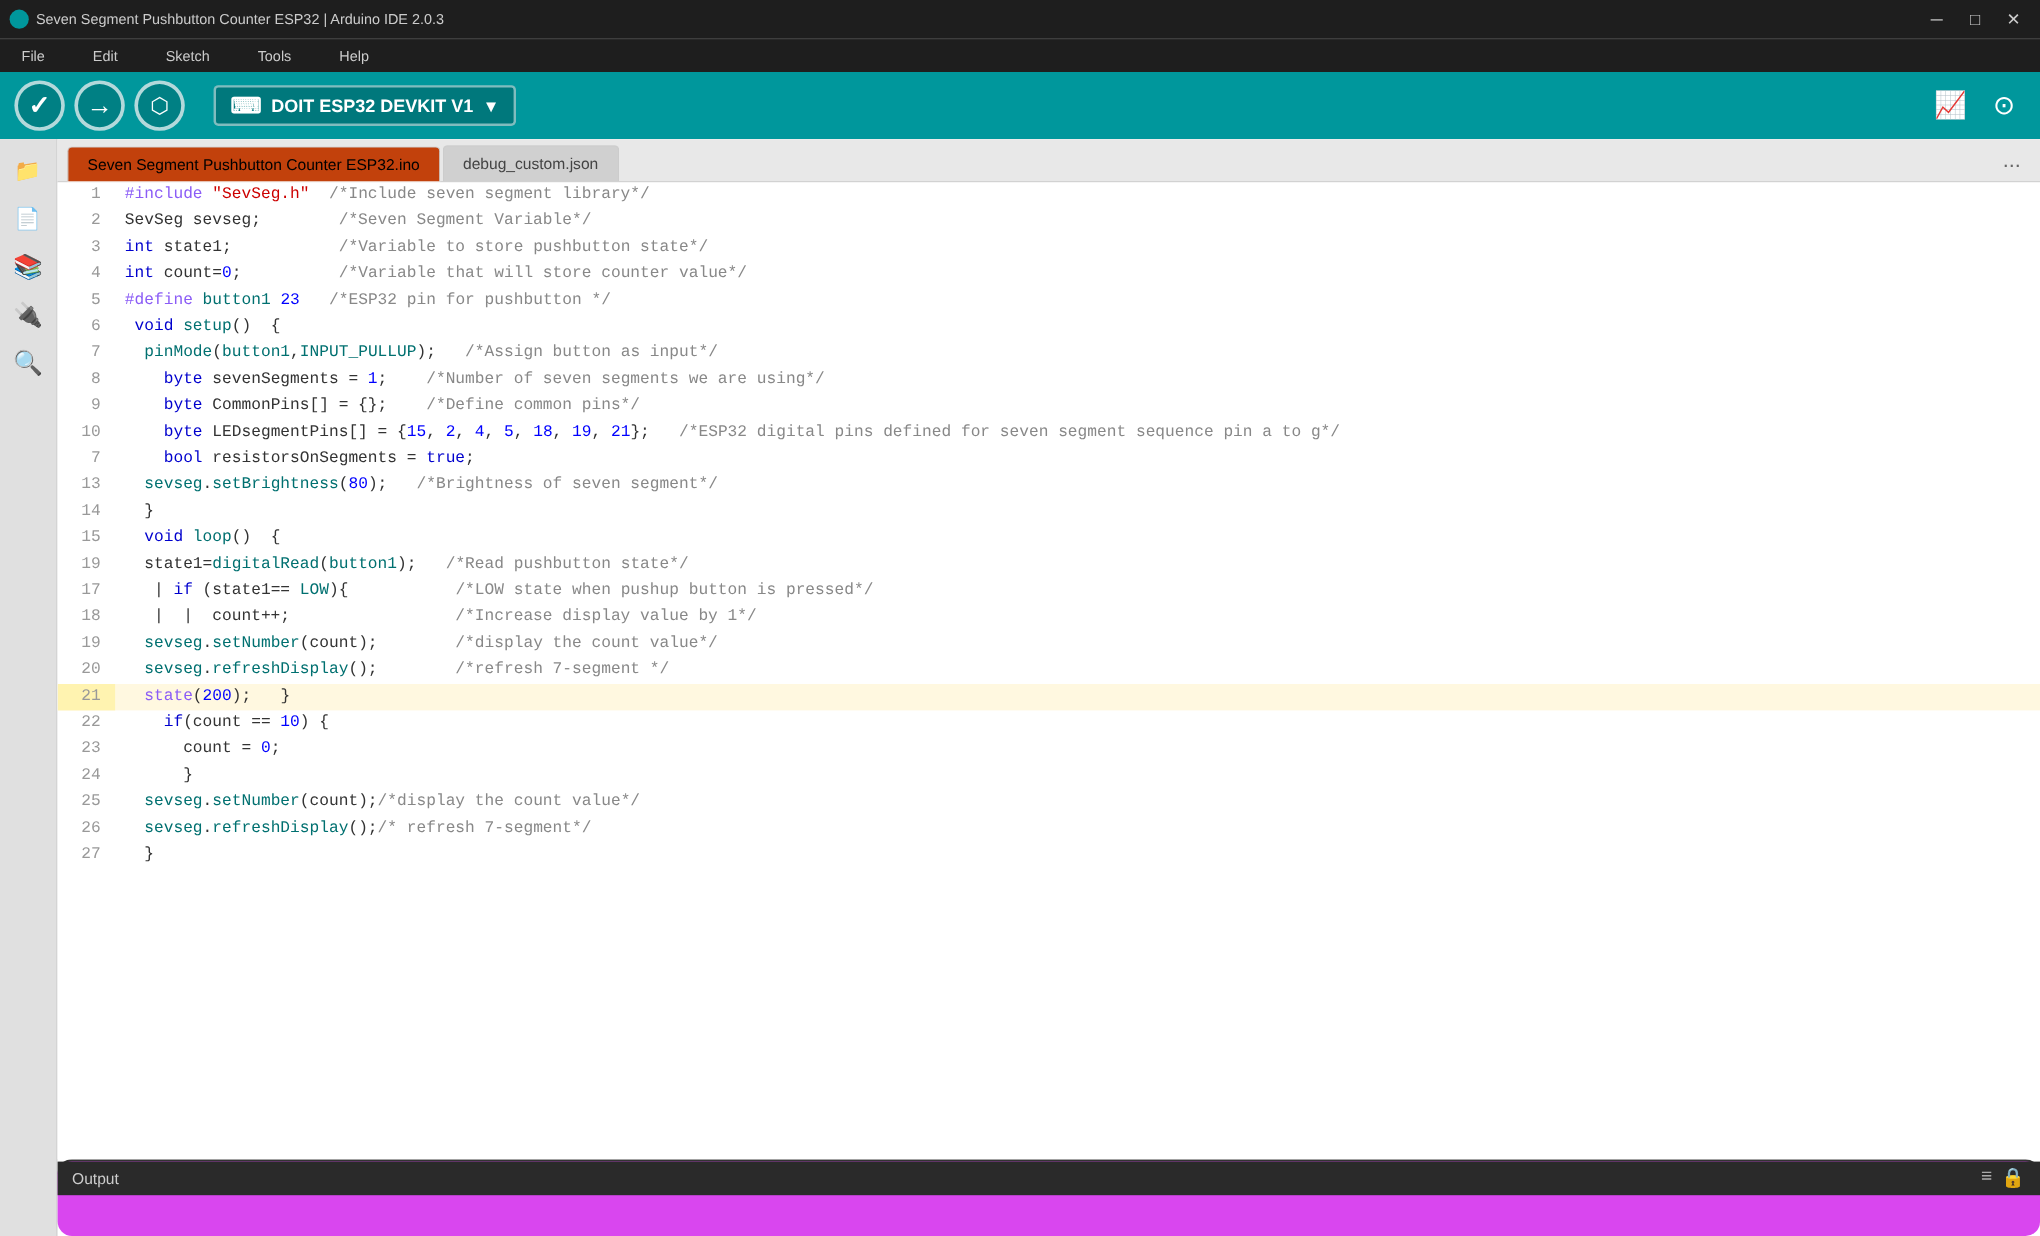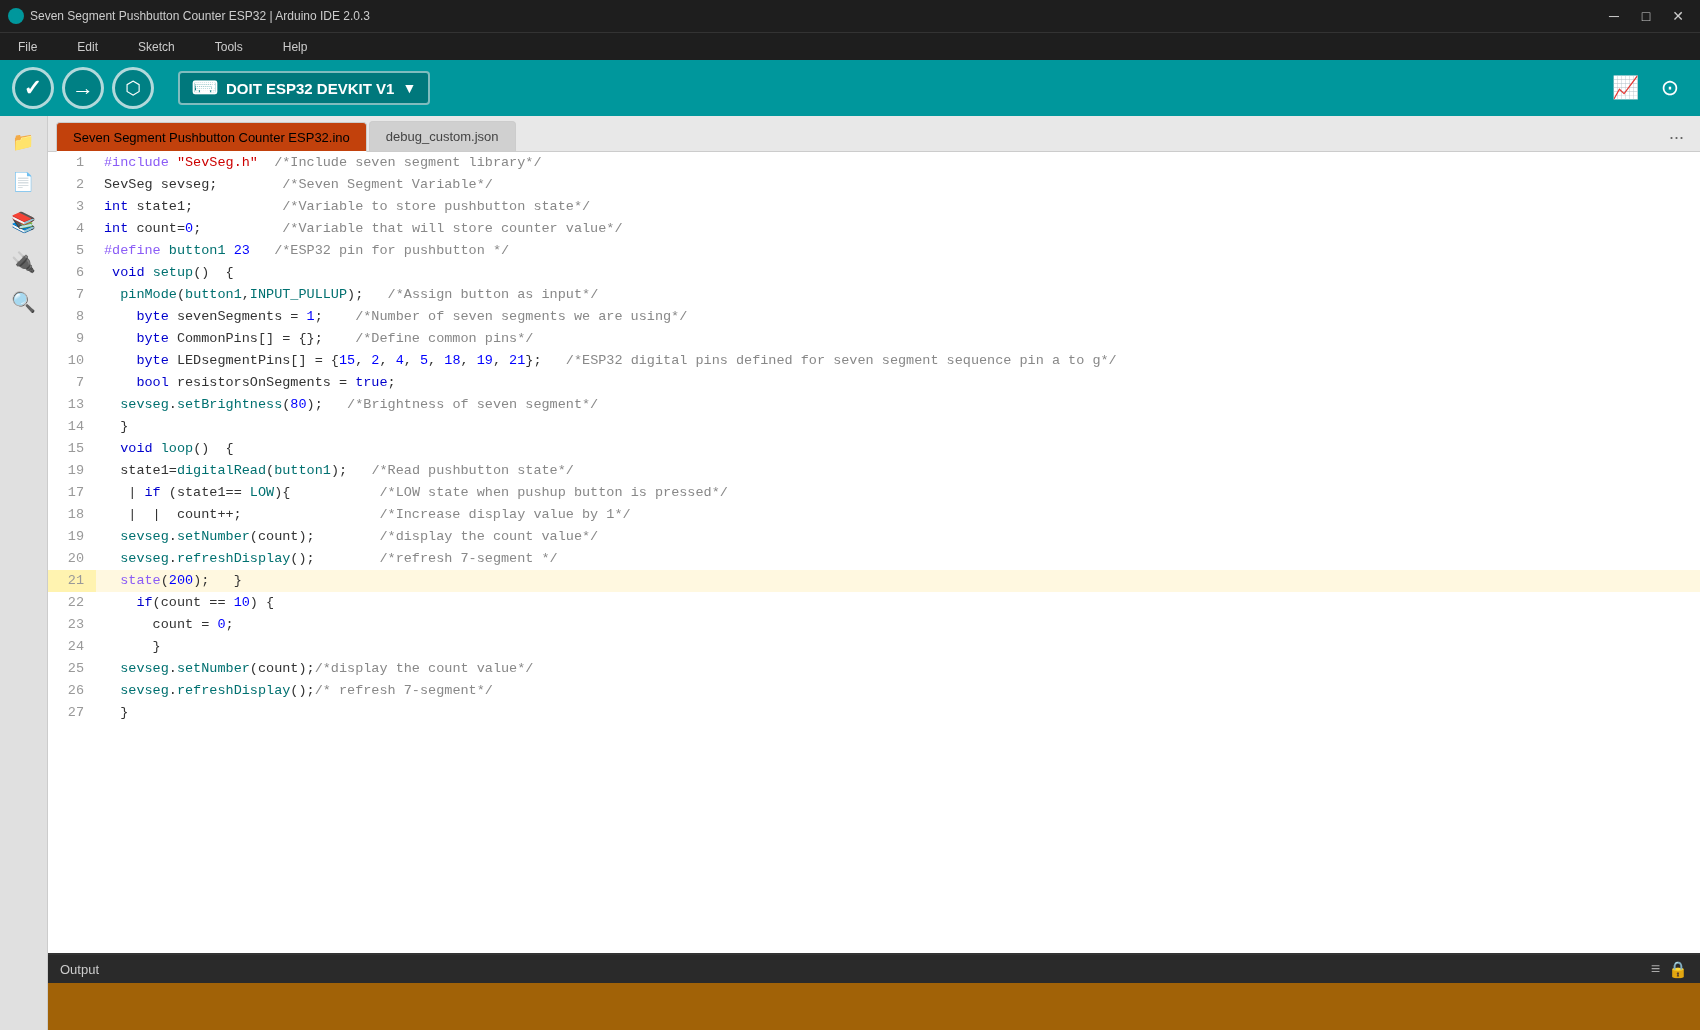--- a/index.html
+++ b/index.html
@@ -224,25 +224,26 @@
     
     .kw-blue { color: #0000cd; }
     .kw-orange { color: #8b5cf6; font-weight: normal; }
     .kw-teal { color: #007070; }
     .comment { color: #888; }
     .str { color: #cc0000; }
     .num { color: #0000ff; }
 
     
     #output-panel {
-      height: 77px;
-      background: #a16207;
+      height: 64px;
+      background: #d946ef;
       border-top: 2px solid #333;
       display: flex;
       flex-direction: column;
+      border-radius: 12px;
     }
     #output-header {
       height: 28px;
       background: #2a2a2a;
       display: flex;
       align-items: center;
       padding: 0 12px;
       color: #ccc;
       font-size: 13px;
       justify-content: space-between;

